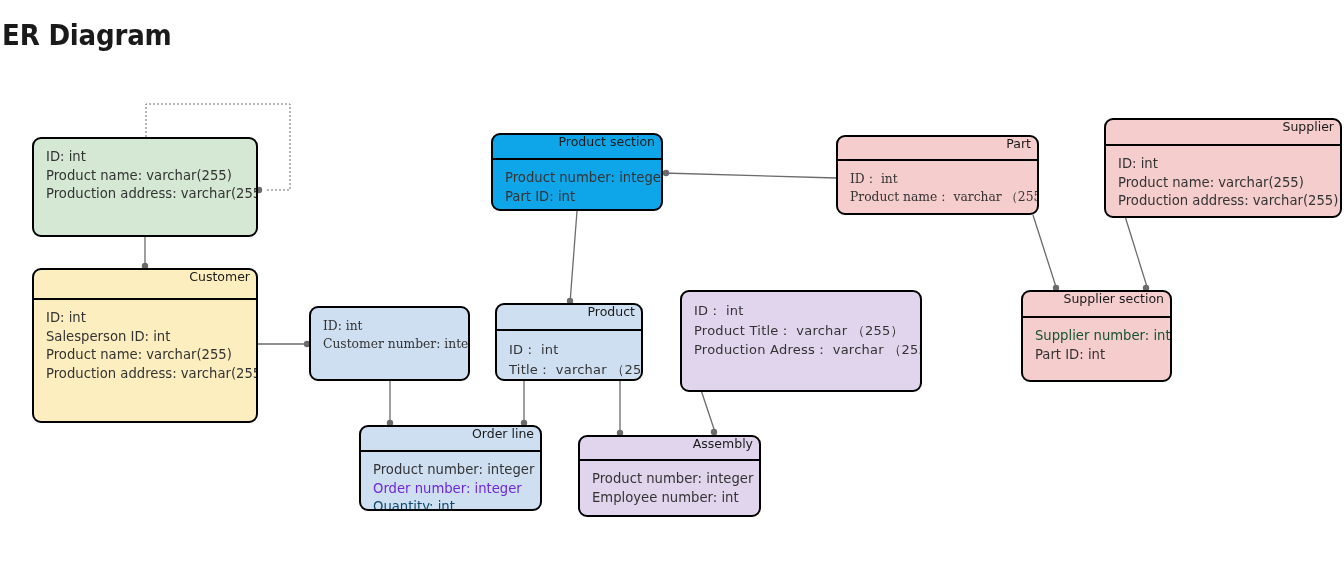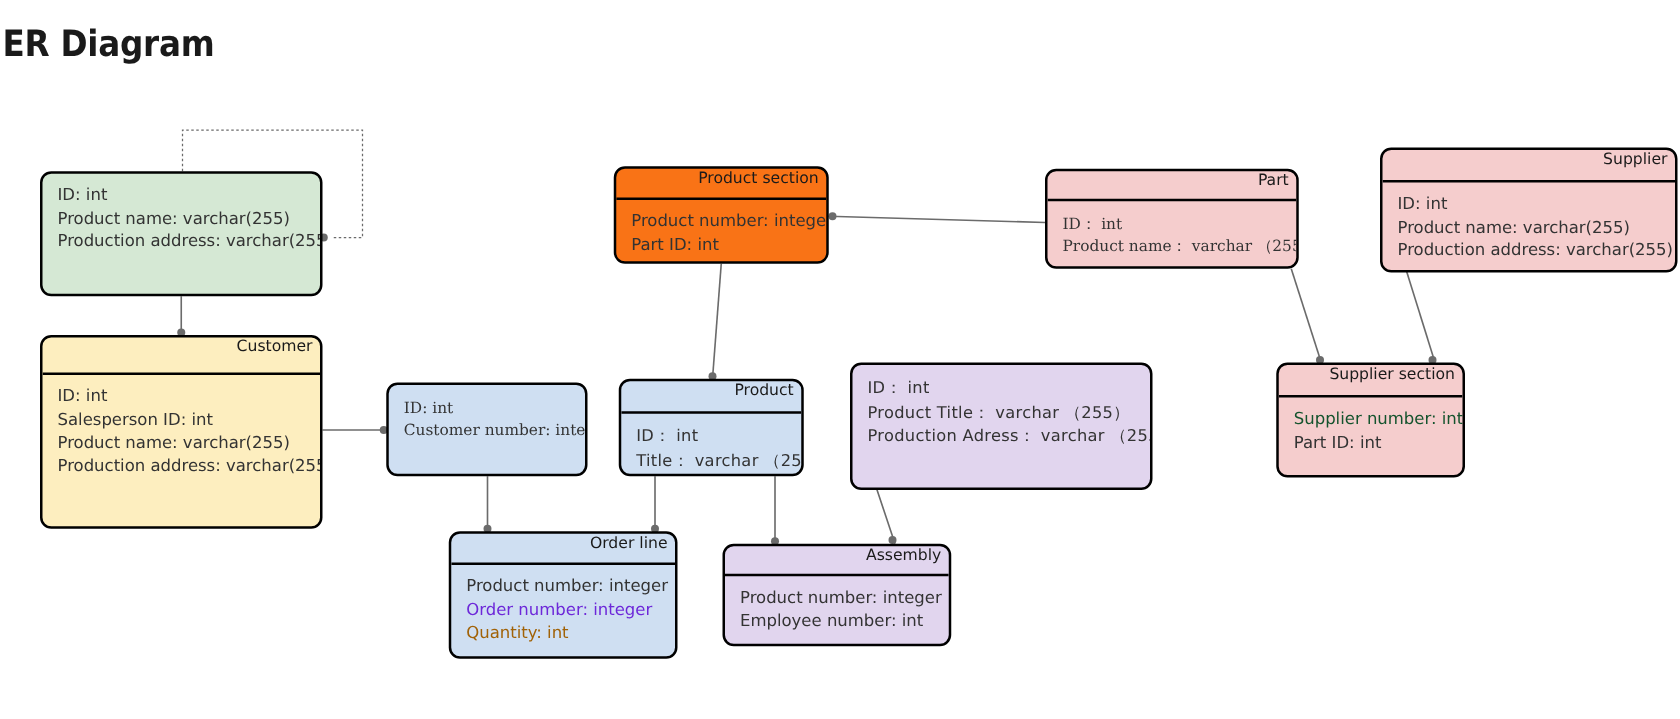--- a/index.html
+++ b/index.html
@@ -139,21 +139,21 @@
           <div class="attr" style="color: rgb(51, 51, 51);">Product name: varchar(255)</div>
           <div class="attr" style="color: rgb(51, 51, 51);">Production address: varchar(255)</div>
         </div>
       </div>
       <div class="entity font-serif" style="left: 309px; top: 306px; width: 161px; height: 75px; background: rgb(207, 223, 242); border-color: rgb(0, 0, 0);">
         <div class="entity-attrs">
           <div class="attr" style="color: rgb(51, 51, 51);">ID: int</div>
           <div class="attr" style="color: rgb(51, 51, 51);">Customer number: integer</div>
         </div>
       </div>
-      <div class="entity " style="left: 491px; top: 133px; width: 172px; height: 78px; background: #f97316; border-color: rgb(0, 0, 0);">
+      <div class="entity " style="left: 491px; top: 133px; width: 172px; height: 78px; background: #0ea5e9; border-color: rgb(0, 0, 0);">
         <div class="entity-title" style="height: 25px; border-bottom-color: rgb(0, 0, 0);">Product section</div>
         <div class="entity-attrs">
           <div class="attr" style="color: rgb(51, 51, 51);">Product number: integer</div>
           <div class="attr" style="color: rgb(51, 51, 51);">Part ID: int</div>
         </div>
       </div>
       <div class="entity font-wide" style="left: 495px; top: 303px; width: 148px; height: 78px; background: rgb(207, 223, 242); border-color: rgb(0, 0, 0);">
         <div class="entity-title" style="height: 26px; border-bottom-color: rgb(0, 0, 0);">Product</div>
         <div class="entity-attrs">
           <div class="attr" style="color: rgb(51, 51, 51);">ID： int</div>
@@ -182,26 +182,26 @@
           <div class="attr" style="color: rgb(51, 51, 51);">Production address: varchar(255)</div>
         </div>
       </div>
       <div class="entity " style="left: 1021px; top: 290px; width: 151px; height: 92px; background: rgb(245, 205, 205); border-color: rgb(0, 0, 0);">
         <div class="entity-title" style="height: 26px; border-bottom-color: rgb(0, 0, 0);">Supplier section</div>
         <div class="entity-attrs">
           <div class="attr" style="color: #14532d; text-align: right;">Supplier number: int</div>
           <div class="attr" style="color: rgb(51, 51, 51);">Part ID: int</div>
         </div>
       </div>
-      <div class="entity " style="left: 359px; top: 425px; width: 183px; height: 102px; background: rgb(207, 223, 242); border-color: rgb(0, 0, 0);">
+      <div class="entity " style="left: 359px; top: 425px; width: 183px; height: 86px; background: rgb(207, 223, 242); border-color: rgb(0, 0, 0);">
         <div class="entity-title" style="height: 25px; border-bottom-color: rgb(0, 0, 0);">Order line</div>
         <div class="entity-attrs">
           <div class="attr" style="color: rgb(51, 51, 51);">Product number: integer</div>
           <div class="attr" style="color: #6d28d9;">Order number: integer</div>
-          <div class="attr" style="color: #a16207;">Quantity: int</div>
+          <div class="attr" style="color: #0c4a6e;">Quantity: int</div>
         </div>
       </div>
       <div class="entity " style="left: 578px; top: 435px; width: 183px; height: 82px; background: rgb(225, 213, 238); border-color: rgb(0, 0, 0);">
         <div class="entity-title" style="height: 24px; border-bottom-color: rgb(0, 0, 0);">Assembly</div>
         <div class="entity-attrs">
           <div class="attr" style="color: rgb(51, 51, 51);">Product number: integer</div>
           <div class="attr" style="color: rgb(51, 51, 51);">Employee number: int</div>
         </div>
       </div>
     </div>

